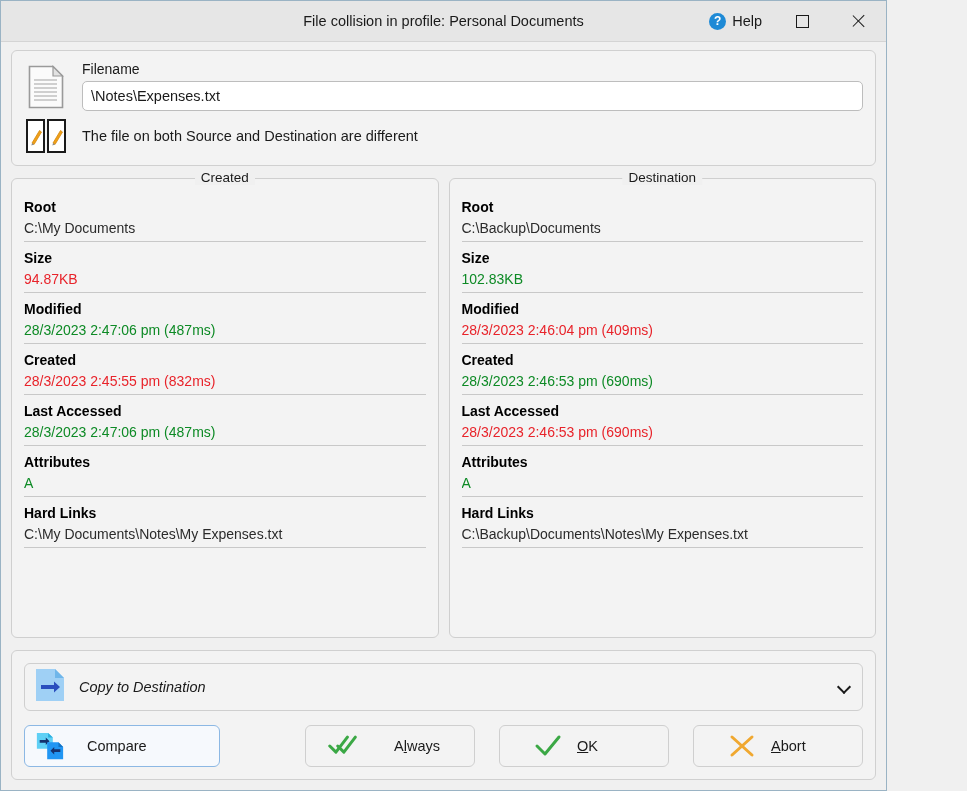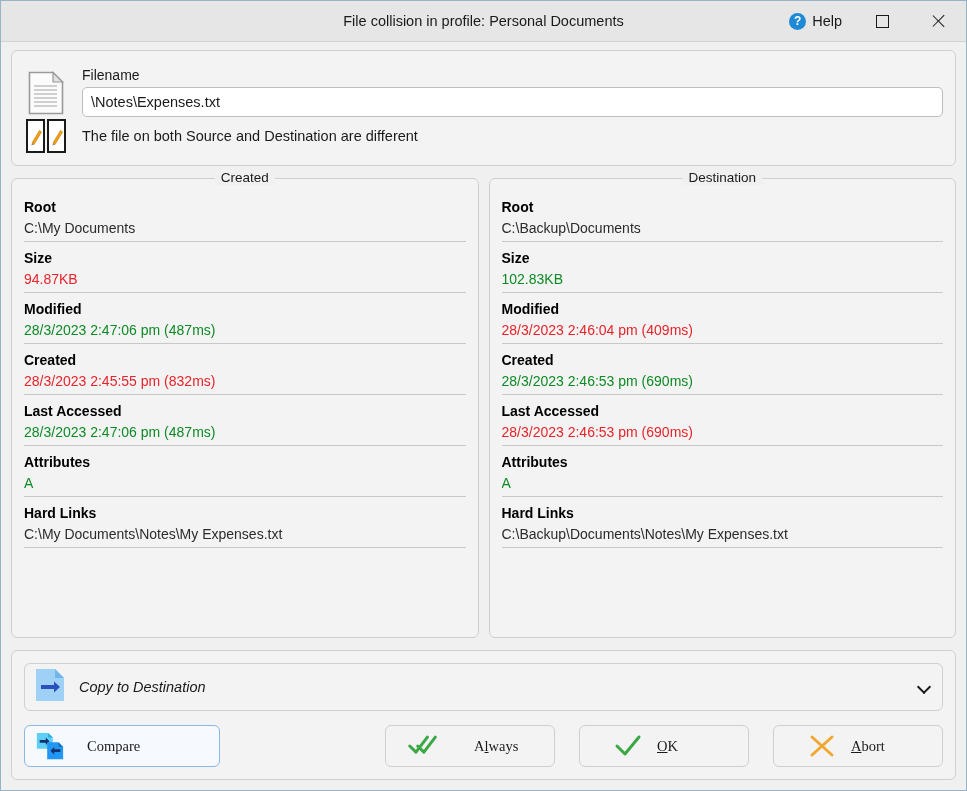--- a/index.html
+++ b/index.html
@@ -6,21 +6,21 @@
   html, body {
     margin: 0; padding: 0;
     width: 967px; height: 791px;
     background: #f0f0f0;
     font-family: "Liberation Sans", sans-serif;
     -webkit-font-smoothing: antialiased;
   }
   body { overflow: hidden; }
 
   .window {
-    width: 967px; height: 791px;
+    width: 887px; height: 791px;
     background: #f0f0f0;
     border: 1px solid #9ab3c4;
     display: flex; flex-direction: column;
     position: relative;
   }
 
   
   .titlebar {
     height: 41px;
     background: #e6e6e6;
@@ -70,23 +70,23 @@
   
   .panel {
     background: #f3f3f3;
     border: 1px solid #d0d0d0;
     border-radius: 6px;
   }
 
   
   .header-area {
     margin: 8px 10px 0 10px;
-    padding: 16px 12px 12px 12px;
+    padding: 10px 12px 12px 12px;
     flex: 0 0 auto;
-    display: flex; flex-direction: column; gap: 2px; justify-content: center;
+    display: flex; flex-direction: column; gap: 8px; justify-content: center;
   }
   .fn-row { display: flex; align-items: flex-start; gap: 14px; }
   .doc-icon { width: 44px; flex: 0 0 44px; display:flex; justify-content:center; padding-top:4px;}
   .fn-fields { flex: 1; }
   .fn-label {
     font-size: 14px; color: #1a1a1a; margin-bottom: 4px;
   }
   .fn-input {
     width: 100%; height: 30px;
     background: #fff;
@@ -168,21 +168,20 @@
   .chevron:before {
     content: ""; position: absolute; left: 1px; top: 1px;
     width: 8px; height: 8px;
     border-right: 2px solid #1a1a1a;
     border-bottom: 2px solid #1a1a1a;
     transform: rotate(45deg);
   }
   .btn-row {
     display: flex; align-items: center;
     margin-top: 14px;
-    font-family: Liberation Serif, serif;
   }
   .btn {
     height: 42px;
     border: 1px solid #cfcfcf;
     border-radius: 6px;
     background: #f3f3f3;
     display: flex; align-items: center; justify-content: center;
     gap: 14px;
     font-size: 14.5px; color: #1a1a1a;
     cursor: pointer;

